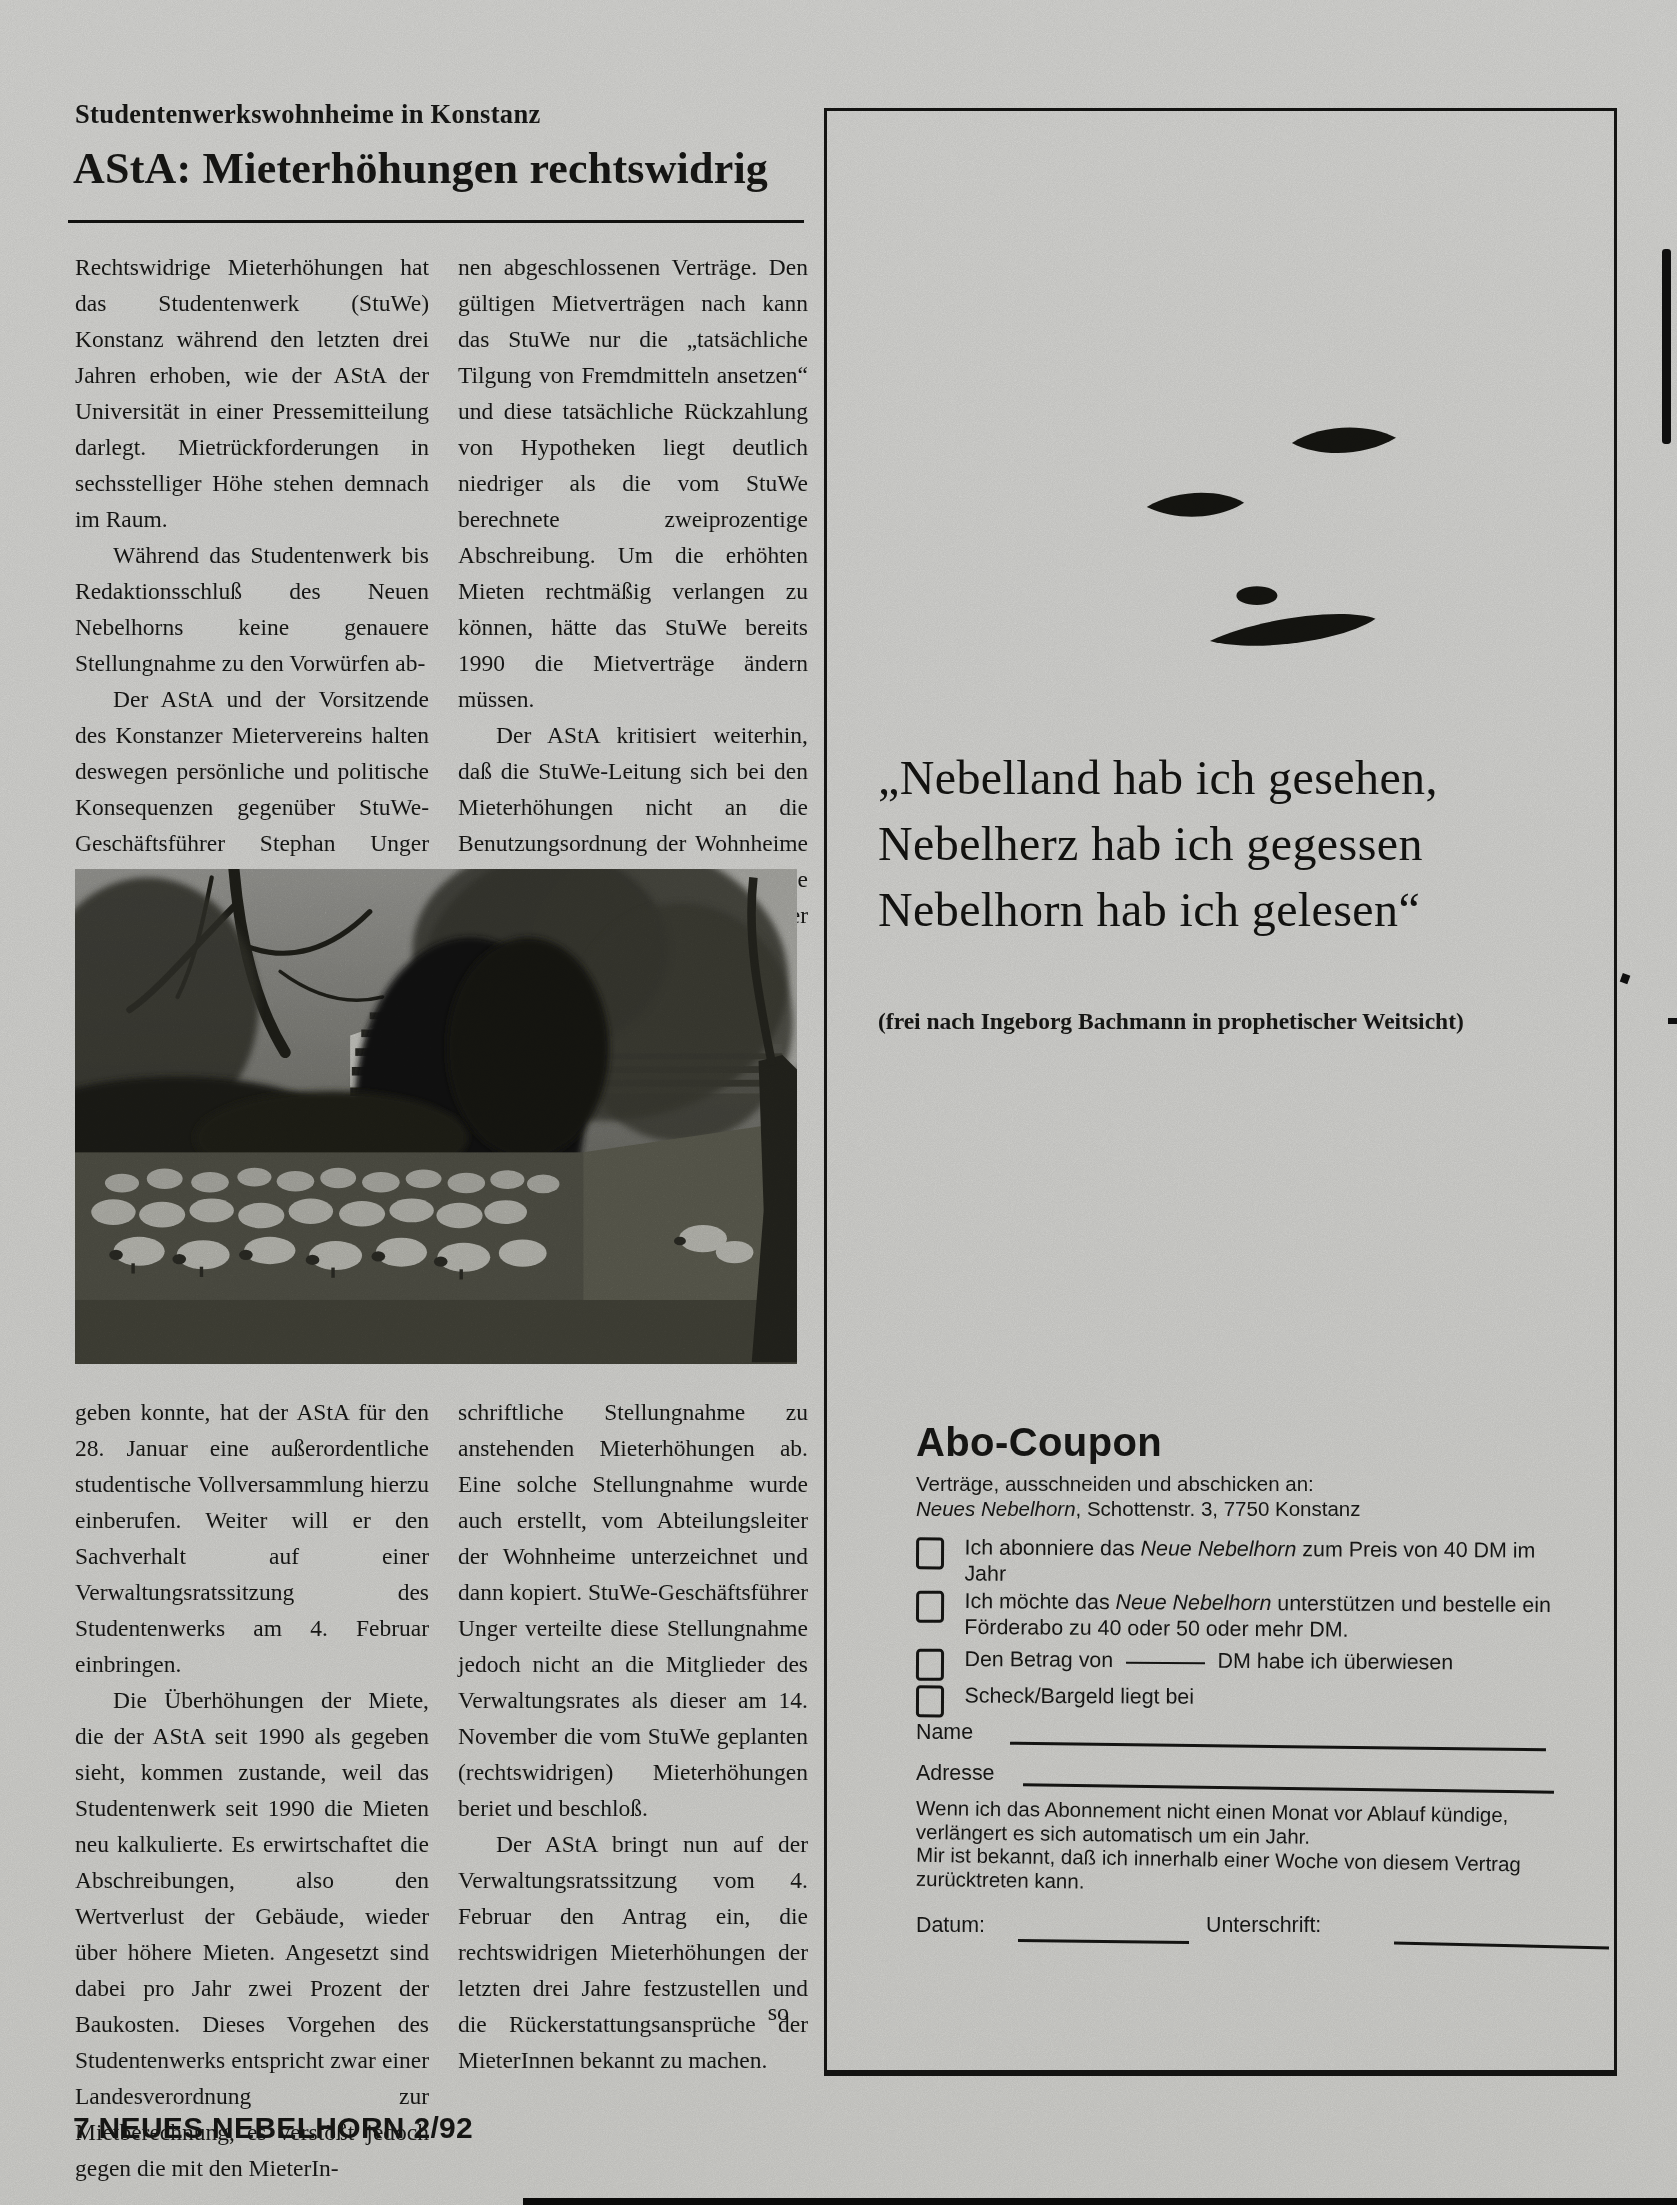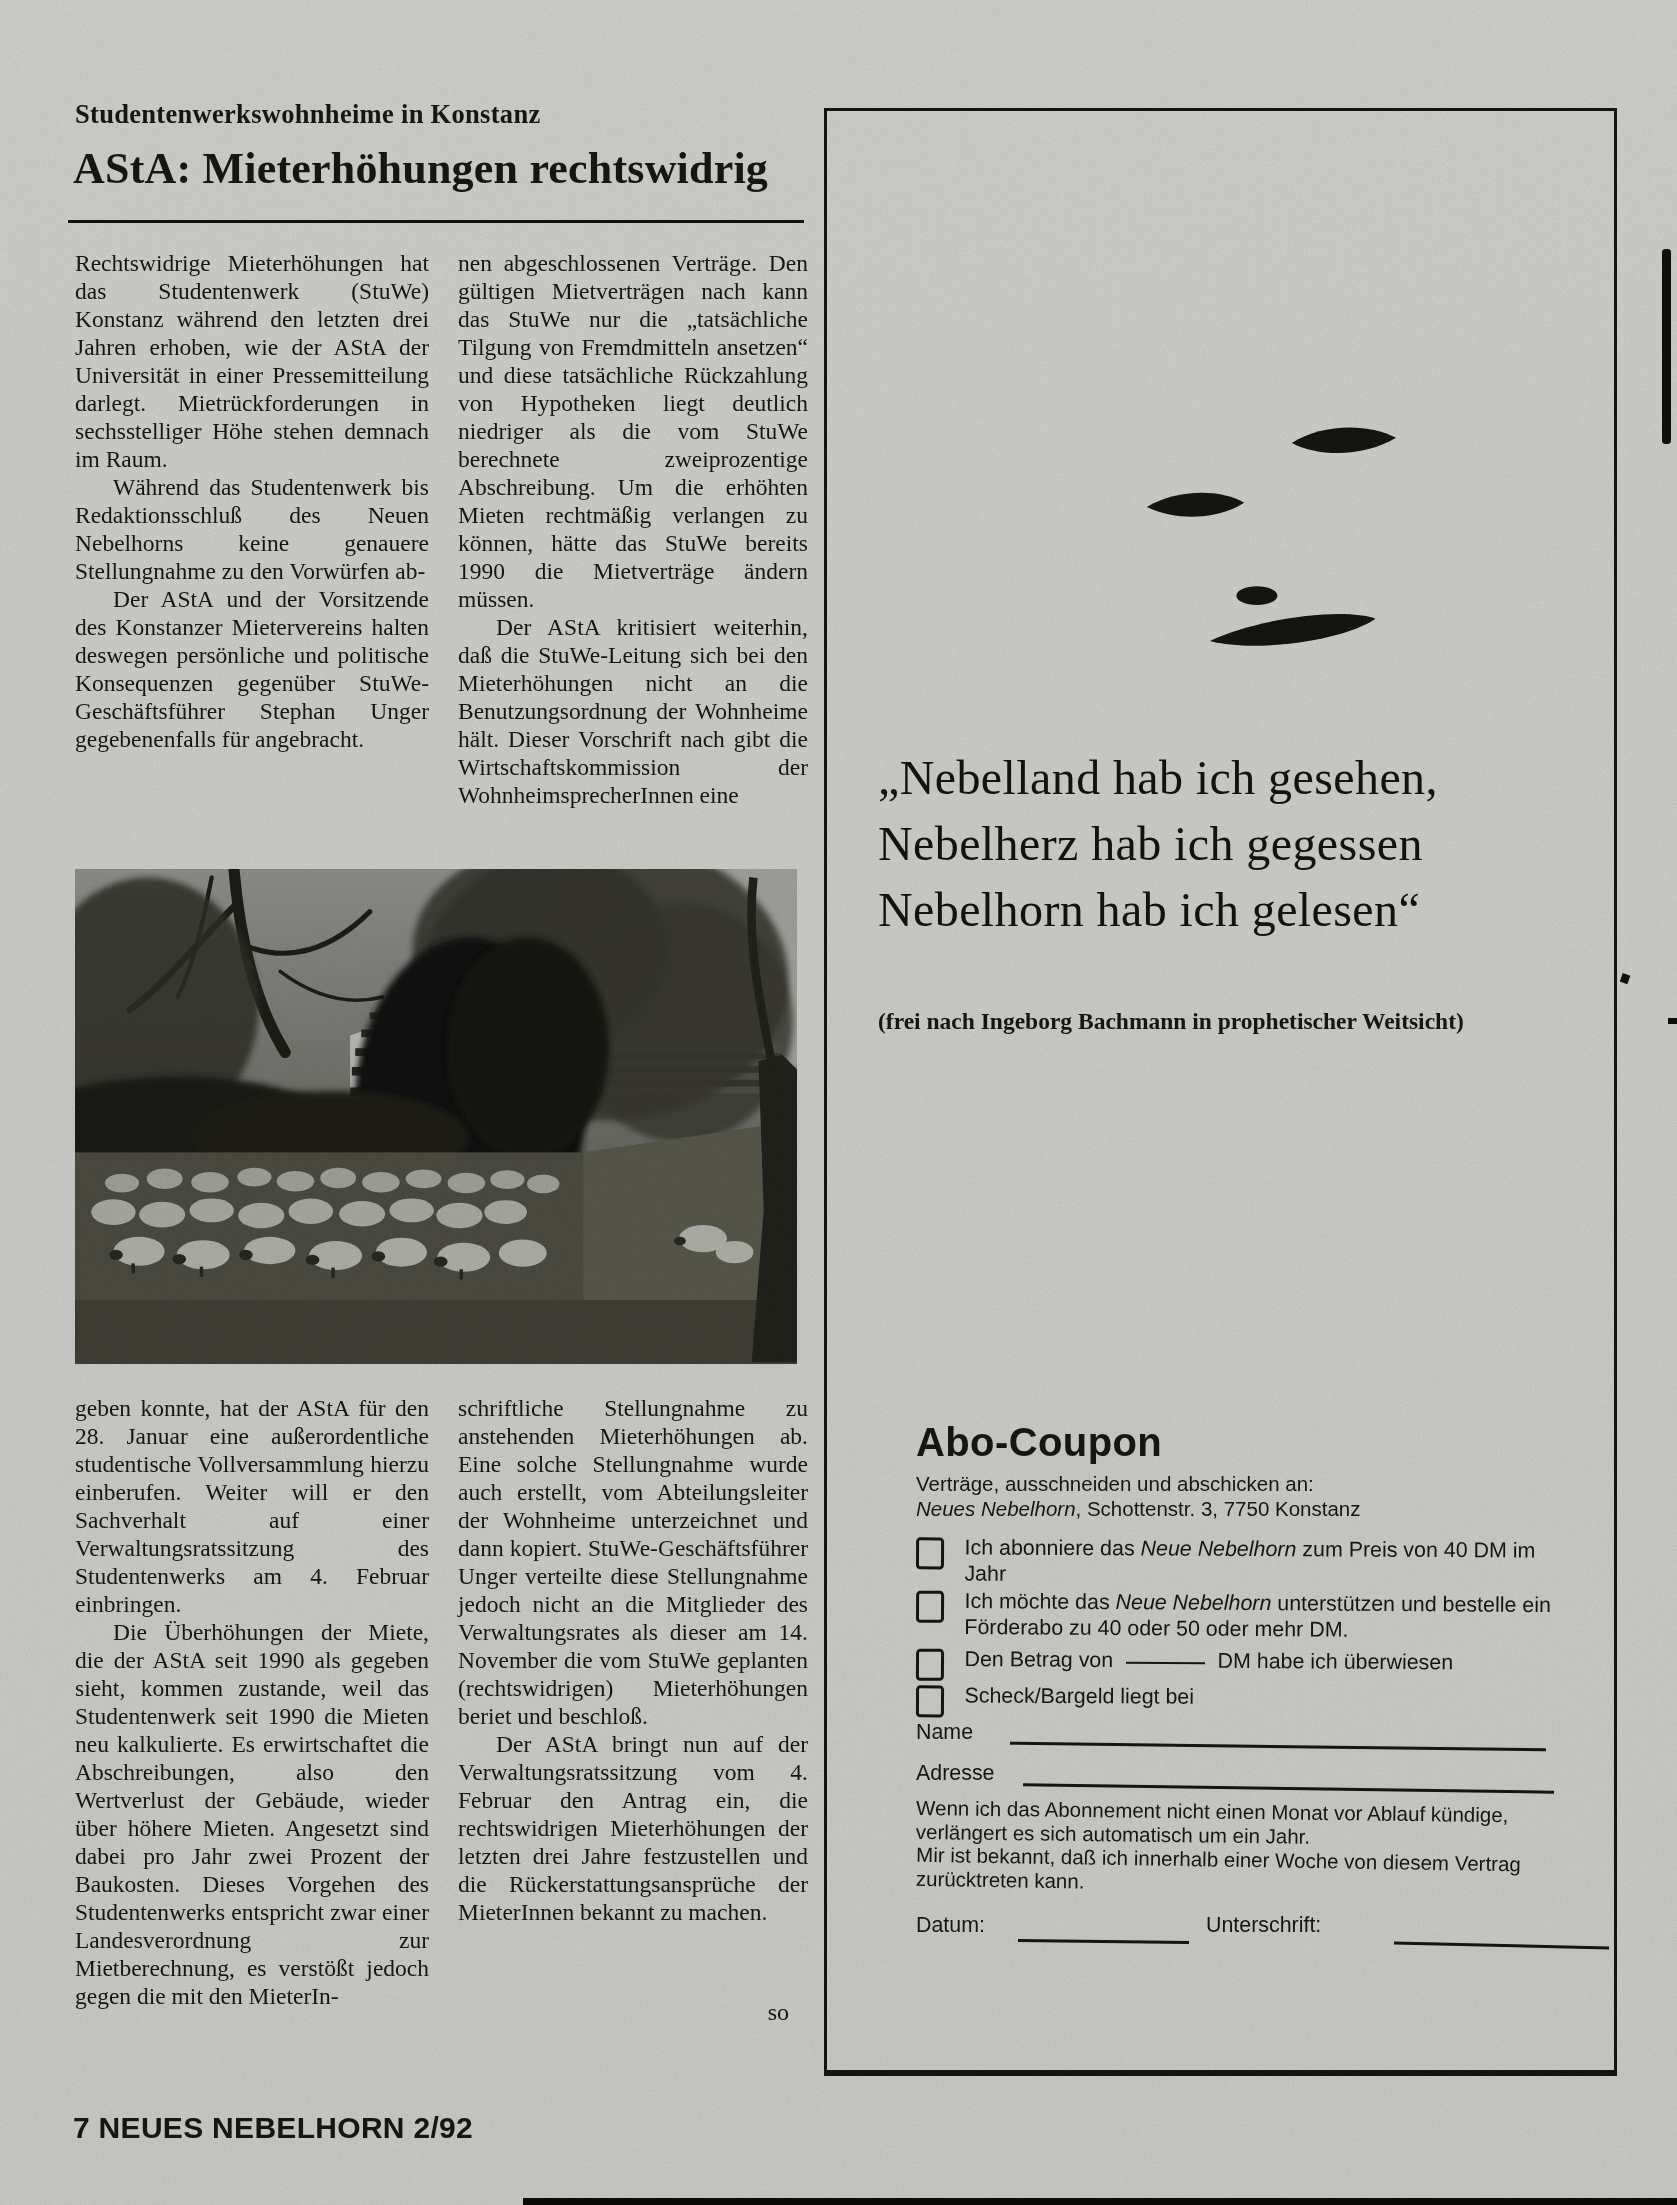--- a/index.html
+++ b/index.html
@@ -11,21 +11,21 @@
   
   .kicker{position:absolute;left:75px;top:99px;font-size:26.5px;font-weight:700;letter-spacing:0.3px;}
   .headline{position:absolute;left:73px;top:143px;font-size:44px;font-weight:700;letter-spacing:0.2px;}
   .head-rule{position:absolute;left:68px;top:220px;width:736px;height:2.6px;background:#131311;}
   
   .col{position:absolute;}
   #col1-top{left:75px;top:249px;width:354px;}
   #col2-top{left:458px;top:249px;width:350px;}
   #col1-bottom{left:75px;top:1394px;width:354px;}
   #col2-bottom{left:458px;top:1394px;width:350px;}
-  .bp{margin:0;font-size:23.5px;line-height:28px;text-align:justify;}
+  .bp{margin:0;font-size:23.5px;line-height:36px;text-align:justify;}
   .ind{text-indent:38px;}
   .sign{position:absolute;left:456px;top:1999px;width:333px;text-align:right;font-size:24px;}
   
   .photo{position:absolute;left:75px;top:869px;width:722px;height:495px;}
   .photo svg{display:block;width:100%;height:100%;}
   
   .side-box{position:absolute;left:824px;top:108px;width:787px;height:1959px;
     border:3.4px solid #161614;border-bottom-width:6px;background:transparent;}
   .sketch{position:absolute;left:974px;top:145px;width:547px;height:589px;}
   .sketch svg{display:block;width:100%;height:100%;}

